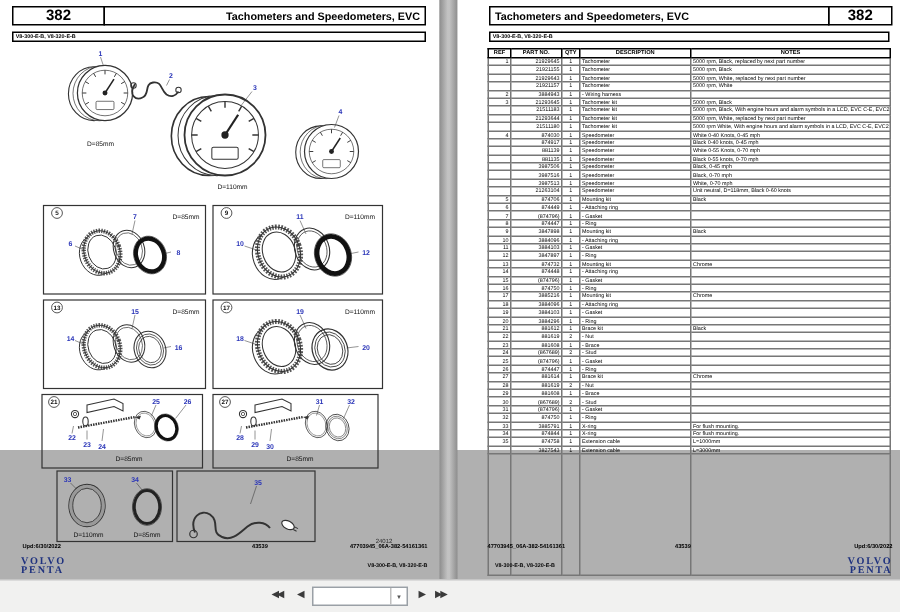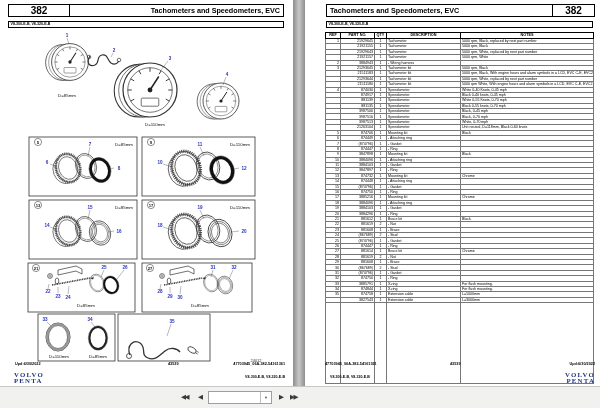--- a/index.html
+++ b/index.html
@@ -1,18 +1,18 @@
 <!DOCTYPE html>
 <html><head>
 <meta charset="utf-8">
 <style>
   html,body{margin:0;padding:0;}
   body{width:600px;height:408px;overflow:hidden;background:#b0b0b0;position:relative;
        font-family:"Liberation Sans", sans-serif;-webkit-font-smoothing:antialiased;}
-  .page{position:absolute;top:0;height:386px;background:#ffffff;}
+  .page{position:absolute;top:0;height:300px;background:#ffffff;}
   #page-left{left:0;width:293px;}
   #page-gap{position:absolute;left:293px;top:0;width:12px;height:386px;
             background:linear-gradient(90deg,#8d8d8d,#c2c2c2 45%,#c2c2c2 55%,#8d8d8d);}
   #page-right{left:305px;width:295px;}
   .hbox{position:absolute;border:1px solid #000;box-sizing:border-box;display:flex;align-items:center;}
   .pageno{justify-content:center;font-weight:bold;font-size:10px;}
   .ptitle{font-weight:bold;font-size:7.2px;}
   .sub{position:absolute;border:0.8px solid #000;box-sizing:border-box;font-weight:bold;
        font-size:3.6px;line-height:5px;padding-left:1.5px;}
   

